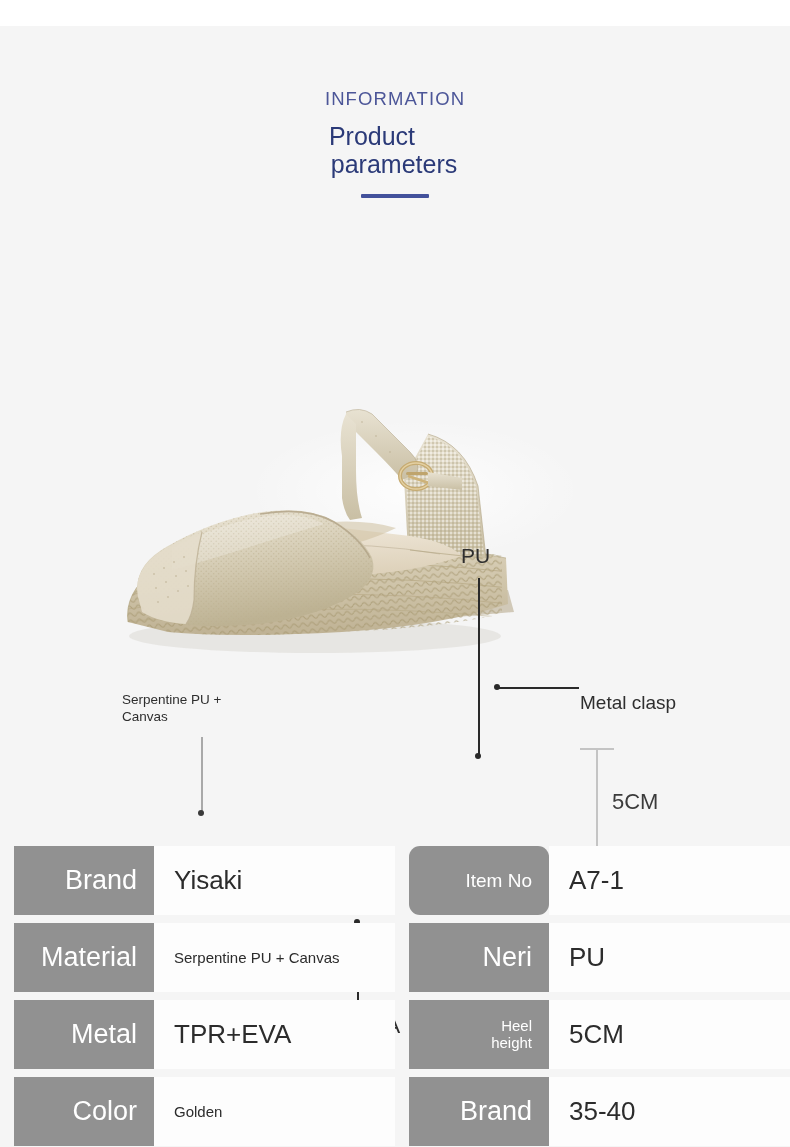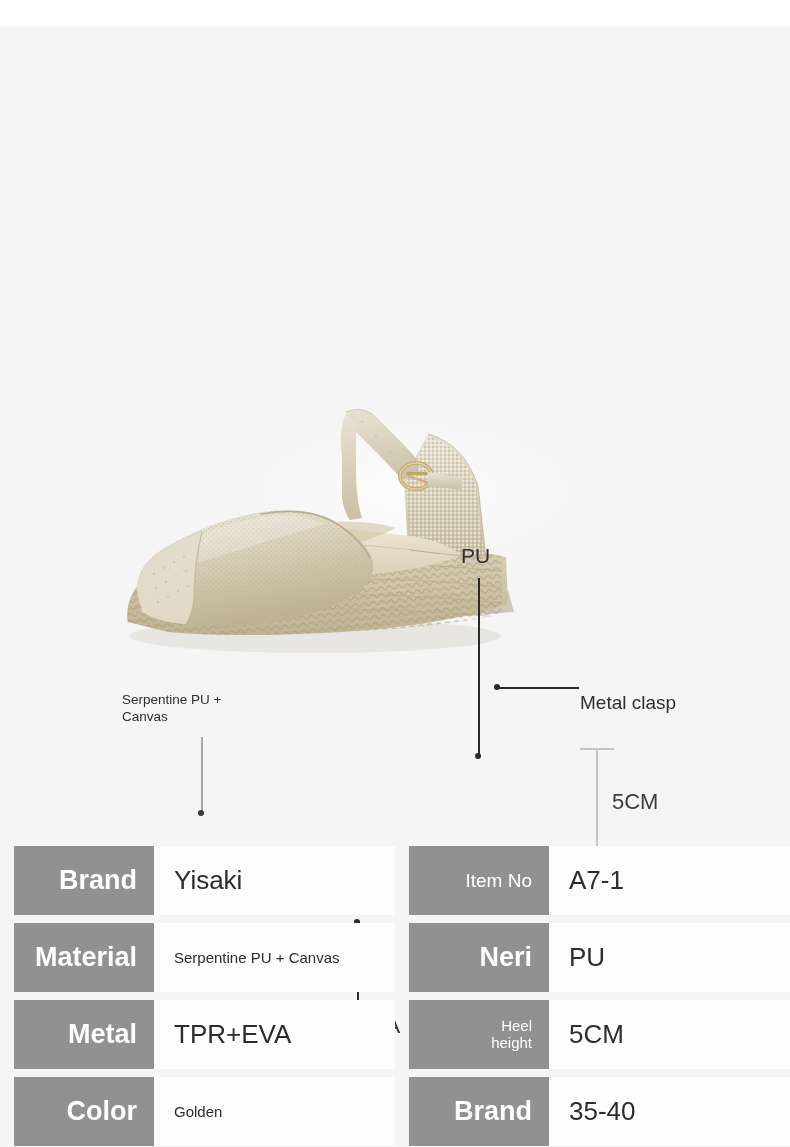--- a/index.html
+++ b/index.html
@@ -109,40 +109,48 @@
   .lbl {
     width:140px;
     background:#919191;
     color:#ffffff;
     display:flex; align-items:center; justify-content:flex-end;
     padding-right:17px;
     line-height:1.12;
     text-align:right;
     white-space:pre-line;
   }
-  .lbl.big { font-size:27px; font-weight:700; }
-  .lbl.small { font-size:19px; }
+  .lbl.big { font-size:27px; font-weight:400; }
+  .lbl.small { font-size:19px;border-radius:11px; }
   .lbl.tiny { font-size:15px; }
   .val {
     flex:1;
     background:#fdfdfd;
     display:flex; align-items:center;
     padding-left:20px;
     color:#2c2c2c;
   }
   .val.big { font-size:26px; }
   .val.small { font-size:15px; }
 </style>
 </head>
 <body>
 
 <div id="page">
 
   <div class="top-white"></div>
 
+  <div class="header">
+    <div class="eyebrow">INFORMATION</div>
+    <div class="title-wrap">
+      <span class="title-line l1">Product</span>
+      <span class="title-line l2">parameters</span>
+    </div>
+    <div class="accent-bar"></div>
+  </div>
 
   <div class="figure">
 
     <div class="wash"></div>
 
     <div class="shoe-stage">
       <svg class="shoe-svg" viewBox="0 0 460 330">
         <defs>
           <linearGradient id="gold" x1="0" y1="0" x2="0.35" y2="1">
             <stop offset="0%" stop-color="#efeade"></stop>

